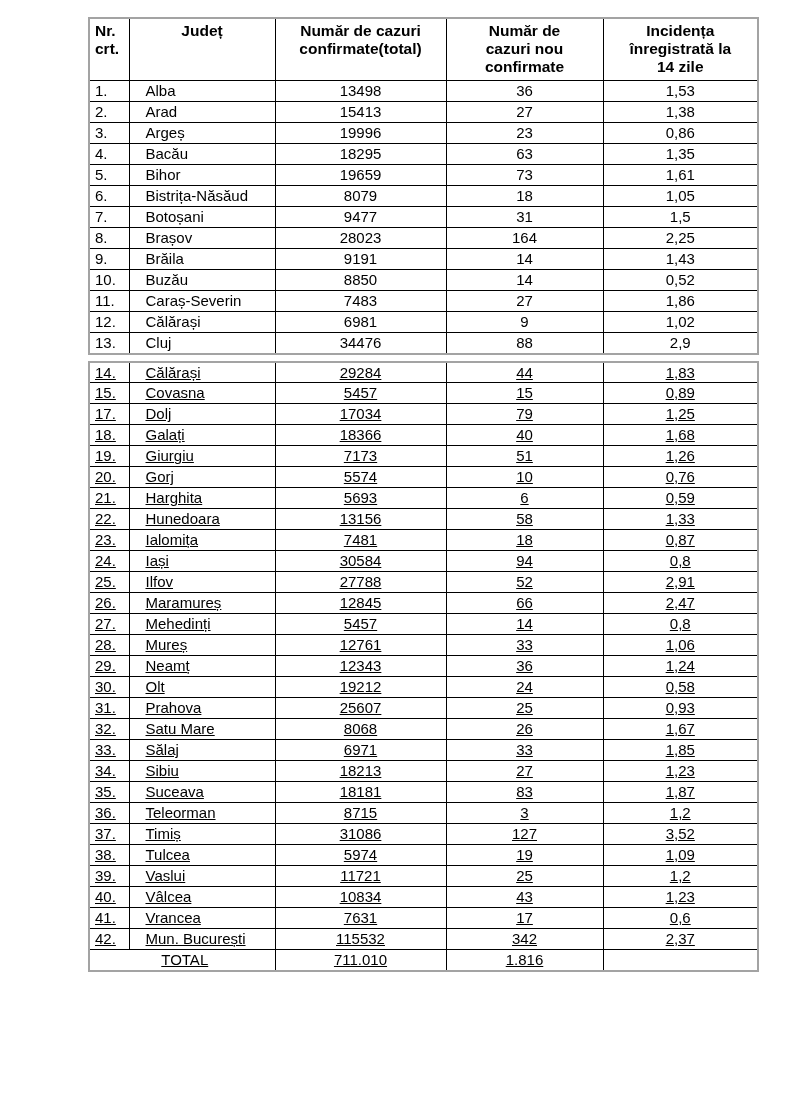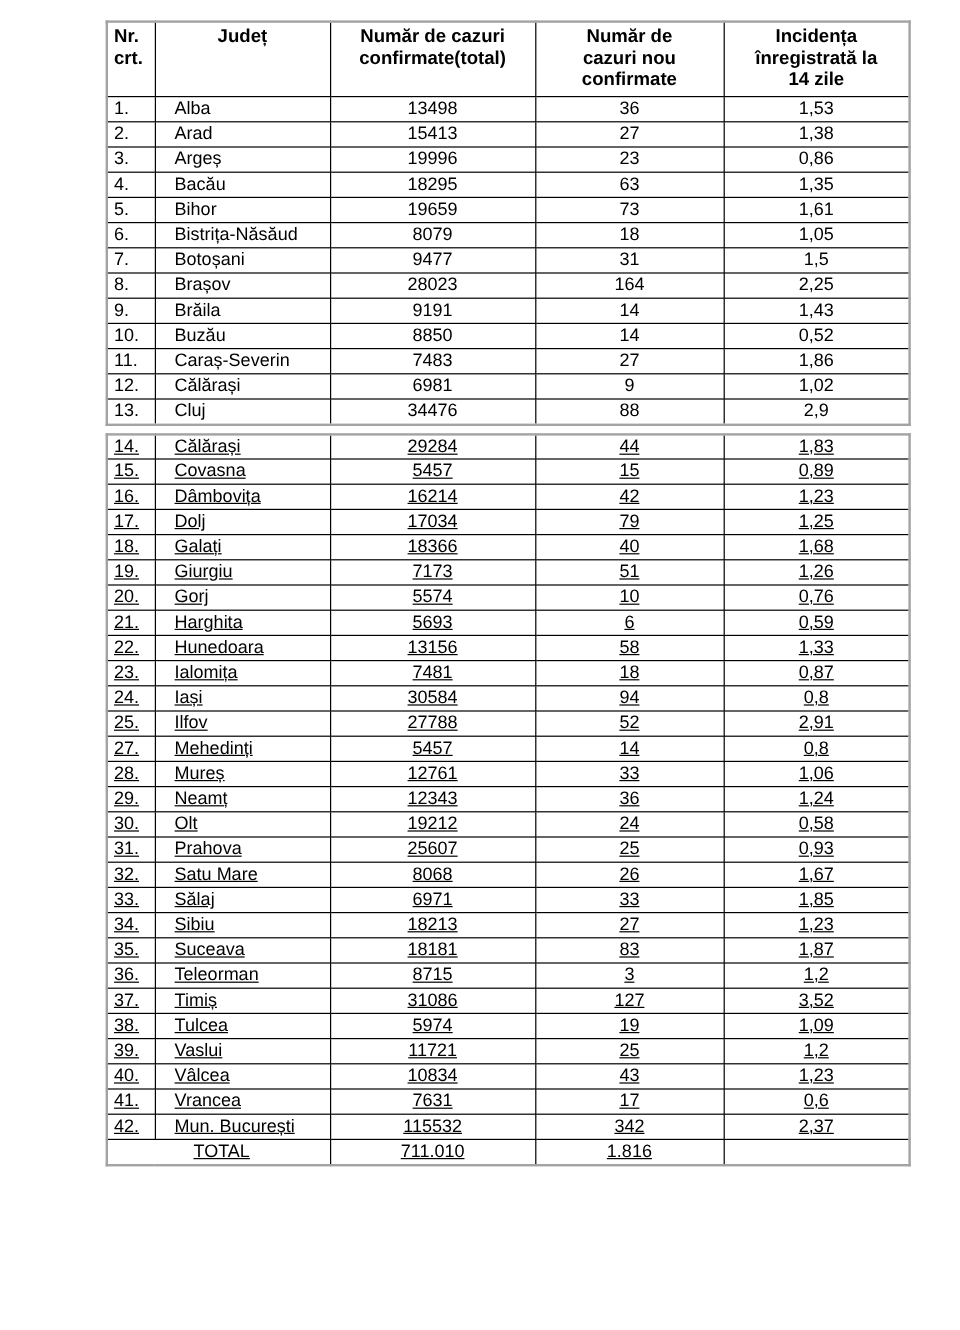--- a/index.html
+++ b/index.html
@@ -191,27 +191,20 @@
           <td class="c-num">1,83</td>
         </tr>
         <tr>
           <td class="c-nr">15.</td>
           <td class="c-judet">Covasna</td>
           <td class="c-num">5457</td>
           <td class="c-num">15</td>
           <td class="c-num">0,89</td>
         </tr>
         <tr>
-          <td class="c-nr">16.</td>
-          <td class="c-judet">Dâmbovița</td>
-          <td class="c-num">16214</td>
-          <td class="c-num">42</td>
-          <td class="c-num">1,23</td>
-        </tr>
-        <tr>
           <td class="c-nr">17.</td>
           <td class="c-judet">Dolj</td>
           <td class="c-num">17034</td>
           <td class="c-num">79</td>
           <td class="c-num">1,25</td>
         </tr>
         <tr>
           <td class="c-nr">18.</td>
           <td class="c-judet">Galați</td>
           <td class="c-num">18366</td>
@@ -261,20 +254,27 @@
           <td class="c-num">0,8</td>
         </tr>
         <tr>
           <td class="c-nr">25.</td>
           <td class="c-judet">Ilfov</td>
           <td class="c-num">27788</td>
           <td class="c-num">52</td>
           <td class="c-num">2,91</td>
         </tr>
         <tr>
+          <td class="c-nr">26.</td>
+          <td class="c-judet">Maramureș</td>
+          <td class="c-num">12845</td>
+          <td class="c-num">66</td>
+          <td class="c-num">2,47</td>
+        </tr>
+        <tr>
           <td class="c-nr">27.</td>
           <td class="c-judet">Mehedinți</td>
           <td class="c-num">5457</td>
           <td class="c-num">14</td>
           <td class="c-num">0,8</td>
         </tr>
         <tr>
           <td class="c-nr">28.</td>
           <td class="c-judet">Mureș</td>
           <td class="c-num">12761</td>

